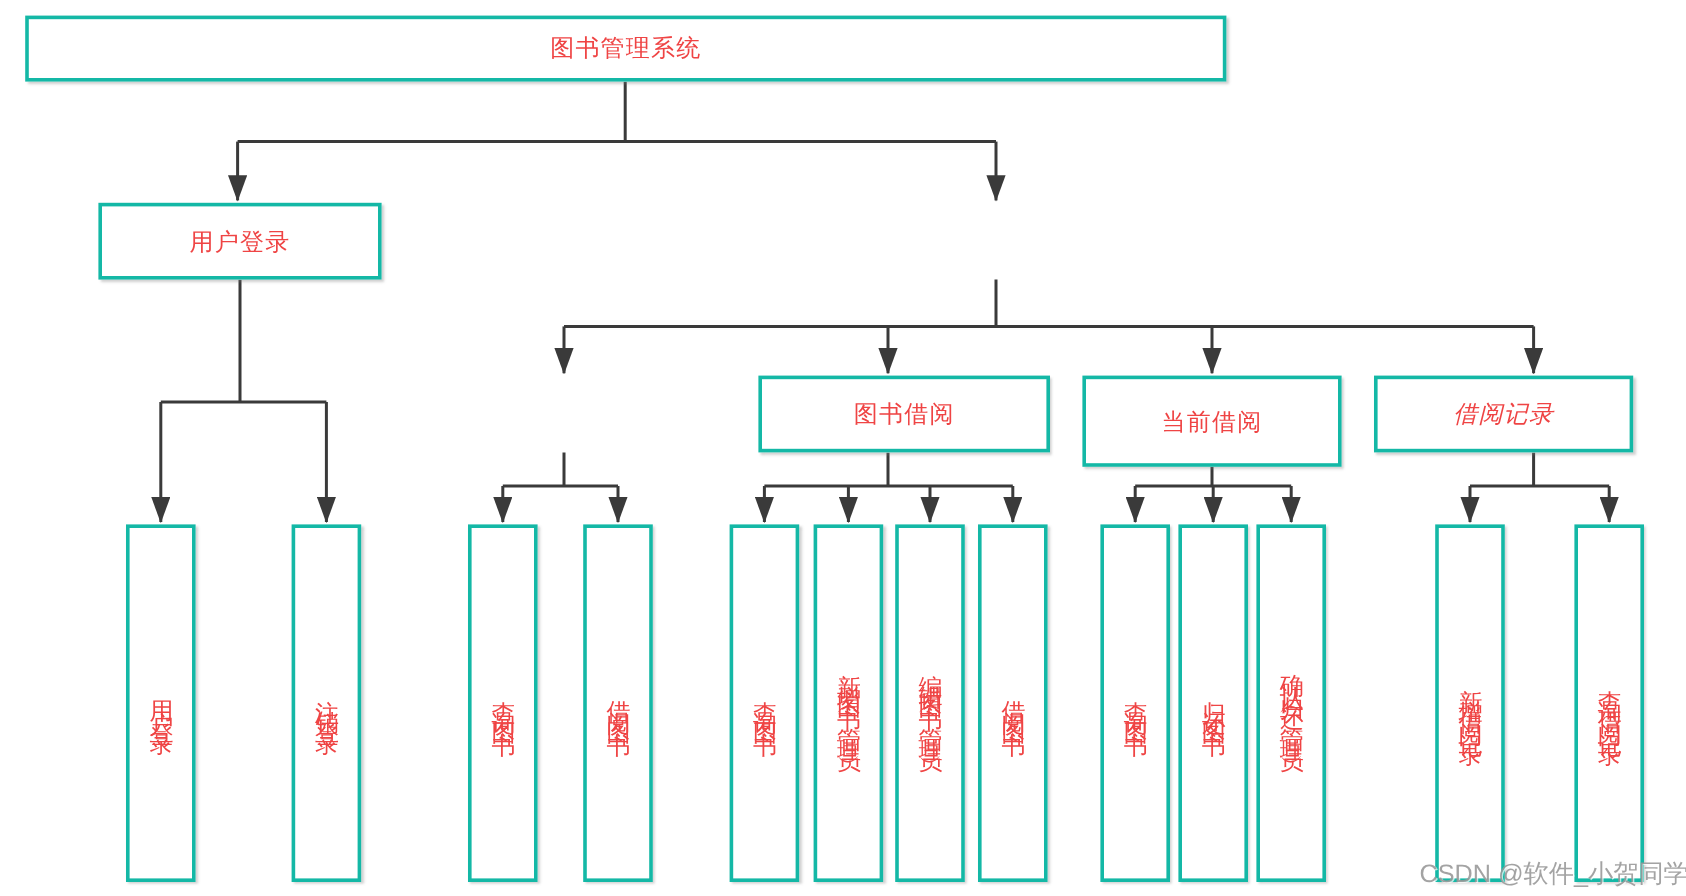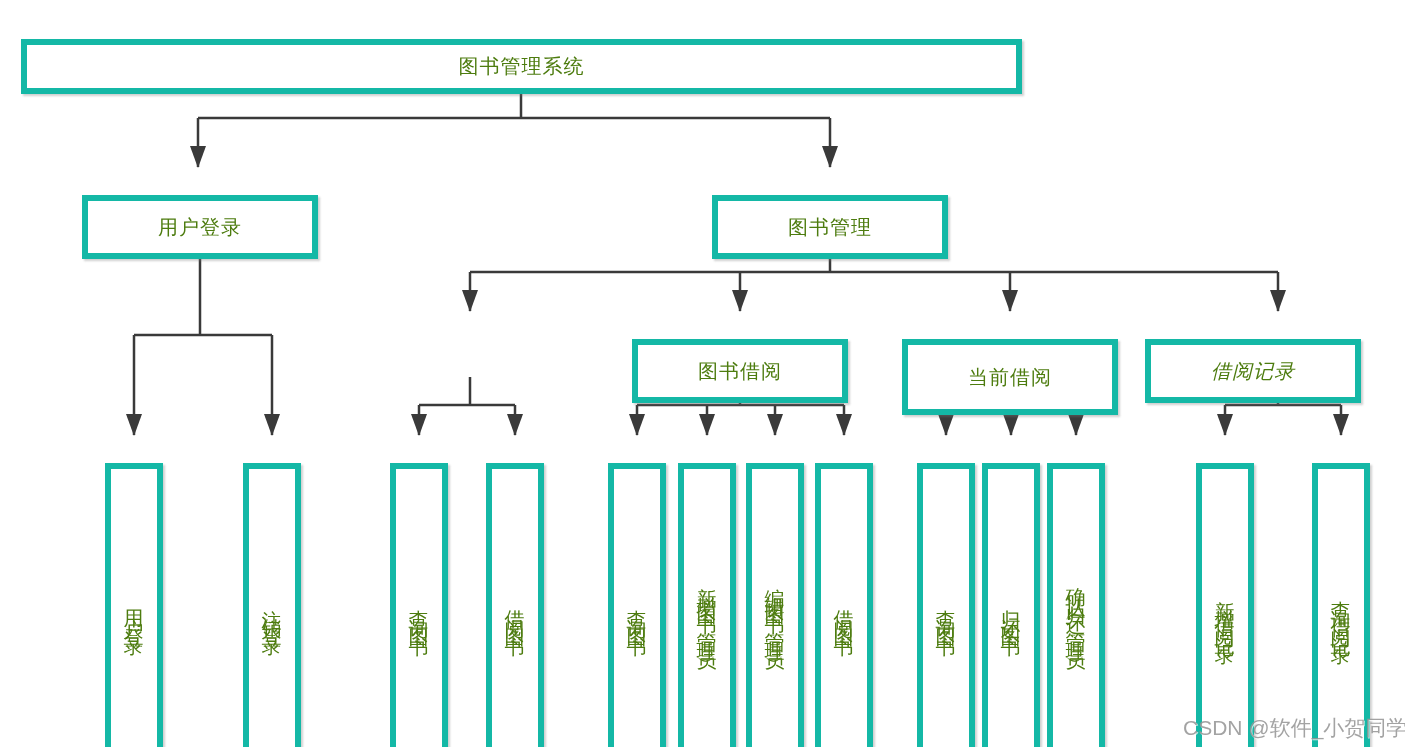--- a/index.html
+++ b/index.html
@@ -12,50 +12,49 @@
     overflow: hidden;
   }
   #wires {
     position: absolute;
     left: 0; top: 0;
     width: 1405px; height: 747px;
   }
   .node {
     position: absolute;
     box-sizing: border-box;
-    border: 6px solid #14b8a6;
+    border: 3px solid #14b8a6;
     background: #ffffff;
     box-shadow: 2px 2px 2px rgba(120,120,120,0.35);
     display: flex;
     align-items: center;
     justify-content: center;
-    color: #4d7c0f;
+    color: #ef4444;
     font-size: 20px;
     letter-spacing: 1px;
     white-space: nowrap;
-    margin-top: 26px;
   }
   .leaf {
     width: 58px;
     height: 298px;
     top: 437px;
   }
   .leaf .vtext {
     writing-mode: vertical-rl;
     text-orientation: mixed;
     letter-spacing: 9px;
     line-height: 1;
     white-space: nowrap;
   }
   
   #n-root   { left: 21px;  top: 13px;  width: 1001px; height: 55px; }
   #n-login  { left: 82px;  top: 169px; width: 236px;  height: 64px; }
   #n-mgmt   { left: 712px; top: 169px; width: 236px;  height: 64px; }
   #n-newrec { left: 362px; top: 313px; width: 216px;  height: 64px; }
-  #n-borrow { left: 632px; top: 313px; width: 216px;  height: 64px; }
+  #n-borrow { left: 632px; top: 313px; width: 243px;  height: 64px; }
   #n-cur    { left: 902px; top: 313px; width: 216px;  height: 76px; }
   #n-hist   { left: 1145px;top: 313px; width: 216px;  height: 64px; font-style: italic; }
   
   #l0  { left: 105px; }
   #l1  { left: 243px; }
   #l2  { left: 390px; }
   #l3  { left: 486px; }
   #l4  { left: 608px; }
   #l5  { left: 678px; }
   #l6  { left: 746px; }
@@ -121,23 +120,20 @@
     </g>
   </svg>
 
   <div class="node" id="n-root">
     <span>图书管理系统</span>
   </div>
 
   <div class="node" id="n-login">
     <span>用户登录</span>
   </div>
-  <div class="node" id="n-mgmt">
-    <span>图书管理</span>
-  </div>
 
   <div class="node" id="n-borrow">
     <span>图书借阅</span>
   </div>
   <div class="node" id="n-cur">
     <span>当前借阅</span>
   </div>
   <div class="node" id="n-hist">
     <span>借阅记录</span>
   </div>

